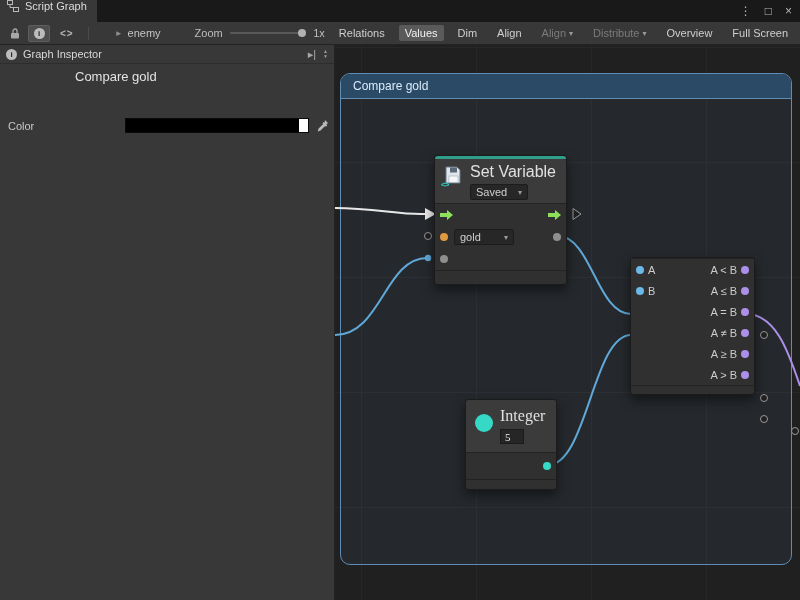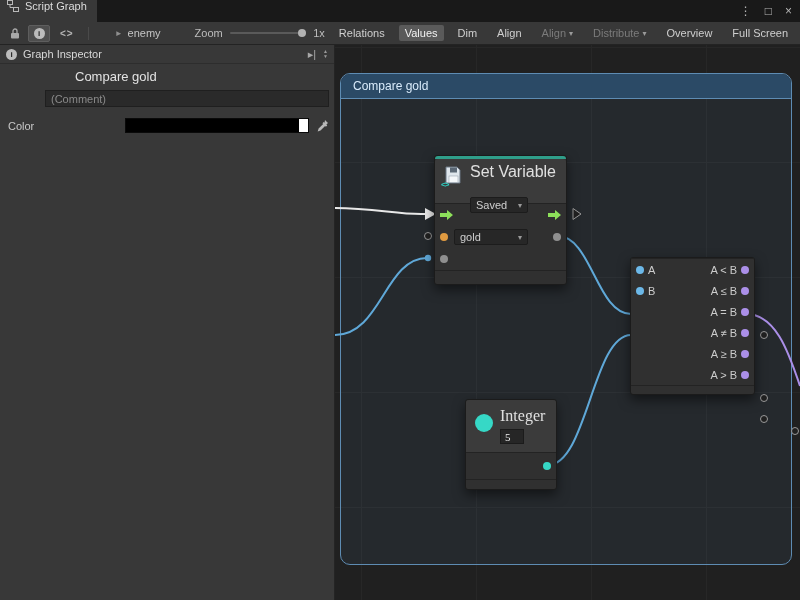--- a/index.html
+++ b/index.html
@@ -81,22 +81,22 @@
   .flow-arrow.left{left:4px;} .flow-arrow.right{right:4px;}
   .mini-select{display:inline-flex;align-items:center;justify-content:space-between;background:#272727;
        border:1px solid #1c1c1c;border-radius:2px;color:#cfcfcf;padding:1px 5px;gap:6px;}
 
   
   #node-setvar{left:99px;top:110px;width:133px;}
   .accent{height:3px;background:#2f9e8a;border-radius:3px 3px 0 0;}
   .sv-head{height:44px;padding:4px 8px;align-items:flex-start;}
   .sv-icon{position:relative;width:20px;height:20px;margin-top:2px;}
   .sv-badge{position:absolute;left:-2px;bottom:-4px;color:#2fd6c8;font-size:8px;font-weight:bold;letter-spacing:-1px;}
-  #saved-select{width:58px;margin-top:16px;}
-  .var-select{width:74px;margin-left:19px;height:16px;}
+  #saved-select{width:58px;margin-top:3px;}
+  .var-select{width:60px;margin-left:19px;height:16px;}
   #node-setvar .nrow{height:22px;}
 
   
   #node-comparison{left:295px;top:212px;width:125px;}
   .cmp-head{height:46px;align-items:center;padding:0 10px;}
   .crow{height:21px;position:relative;}
   .lbl-l{position:absolute;left:17px;top:50%;transform:translateY(-50%);color:#cccccc;}
   .lbl-r{position:absolute;right:17px;top:50%;transform:translateY(-50%);color:#cccccc;}
   #node-comparison .node-footer{height:9px;}
 
@@ -188,21 +188,20 @@
     <span>Graph Inspector</span>
     <span class="insp-right">
       <span>▸|</span>
       <span class="spinner">
         <span>▲</span>
         <span>▼</span>
       </span>
     </span>
   </div>
   <div class="insp-title">Compare gold</div>
-  <input class="comment-input" placeholder="(Comment)" style="">
   <div class="color-label">Color</div>
   <div class="swatch">
     <div class="alpha"></div>
   </div>
   <span class="eyedropper">
     <svg width="13" height="13" viewBox="0 0 13 13">
         <path d="M9,1 l3,3 -1.6,1.6 0.8,0.8 -1.3,1.3 -0.8,-0.8 -4.6,4.6 -2.8,0.9 0.9,-2.8 4.6,-4.6 -0.8,-0.8 1.3,-1.3 0.8,0.8 z" fill="#b9b9b9"></path>
       </svg>
   </span>
 </div>

